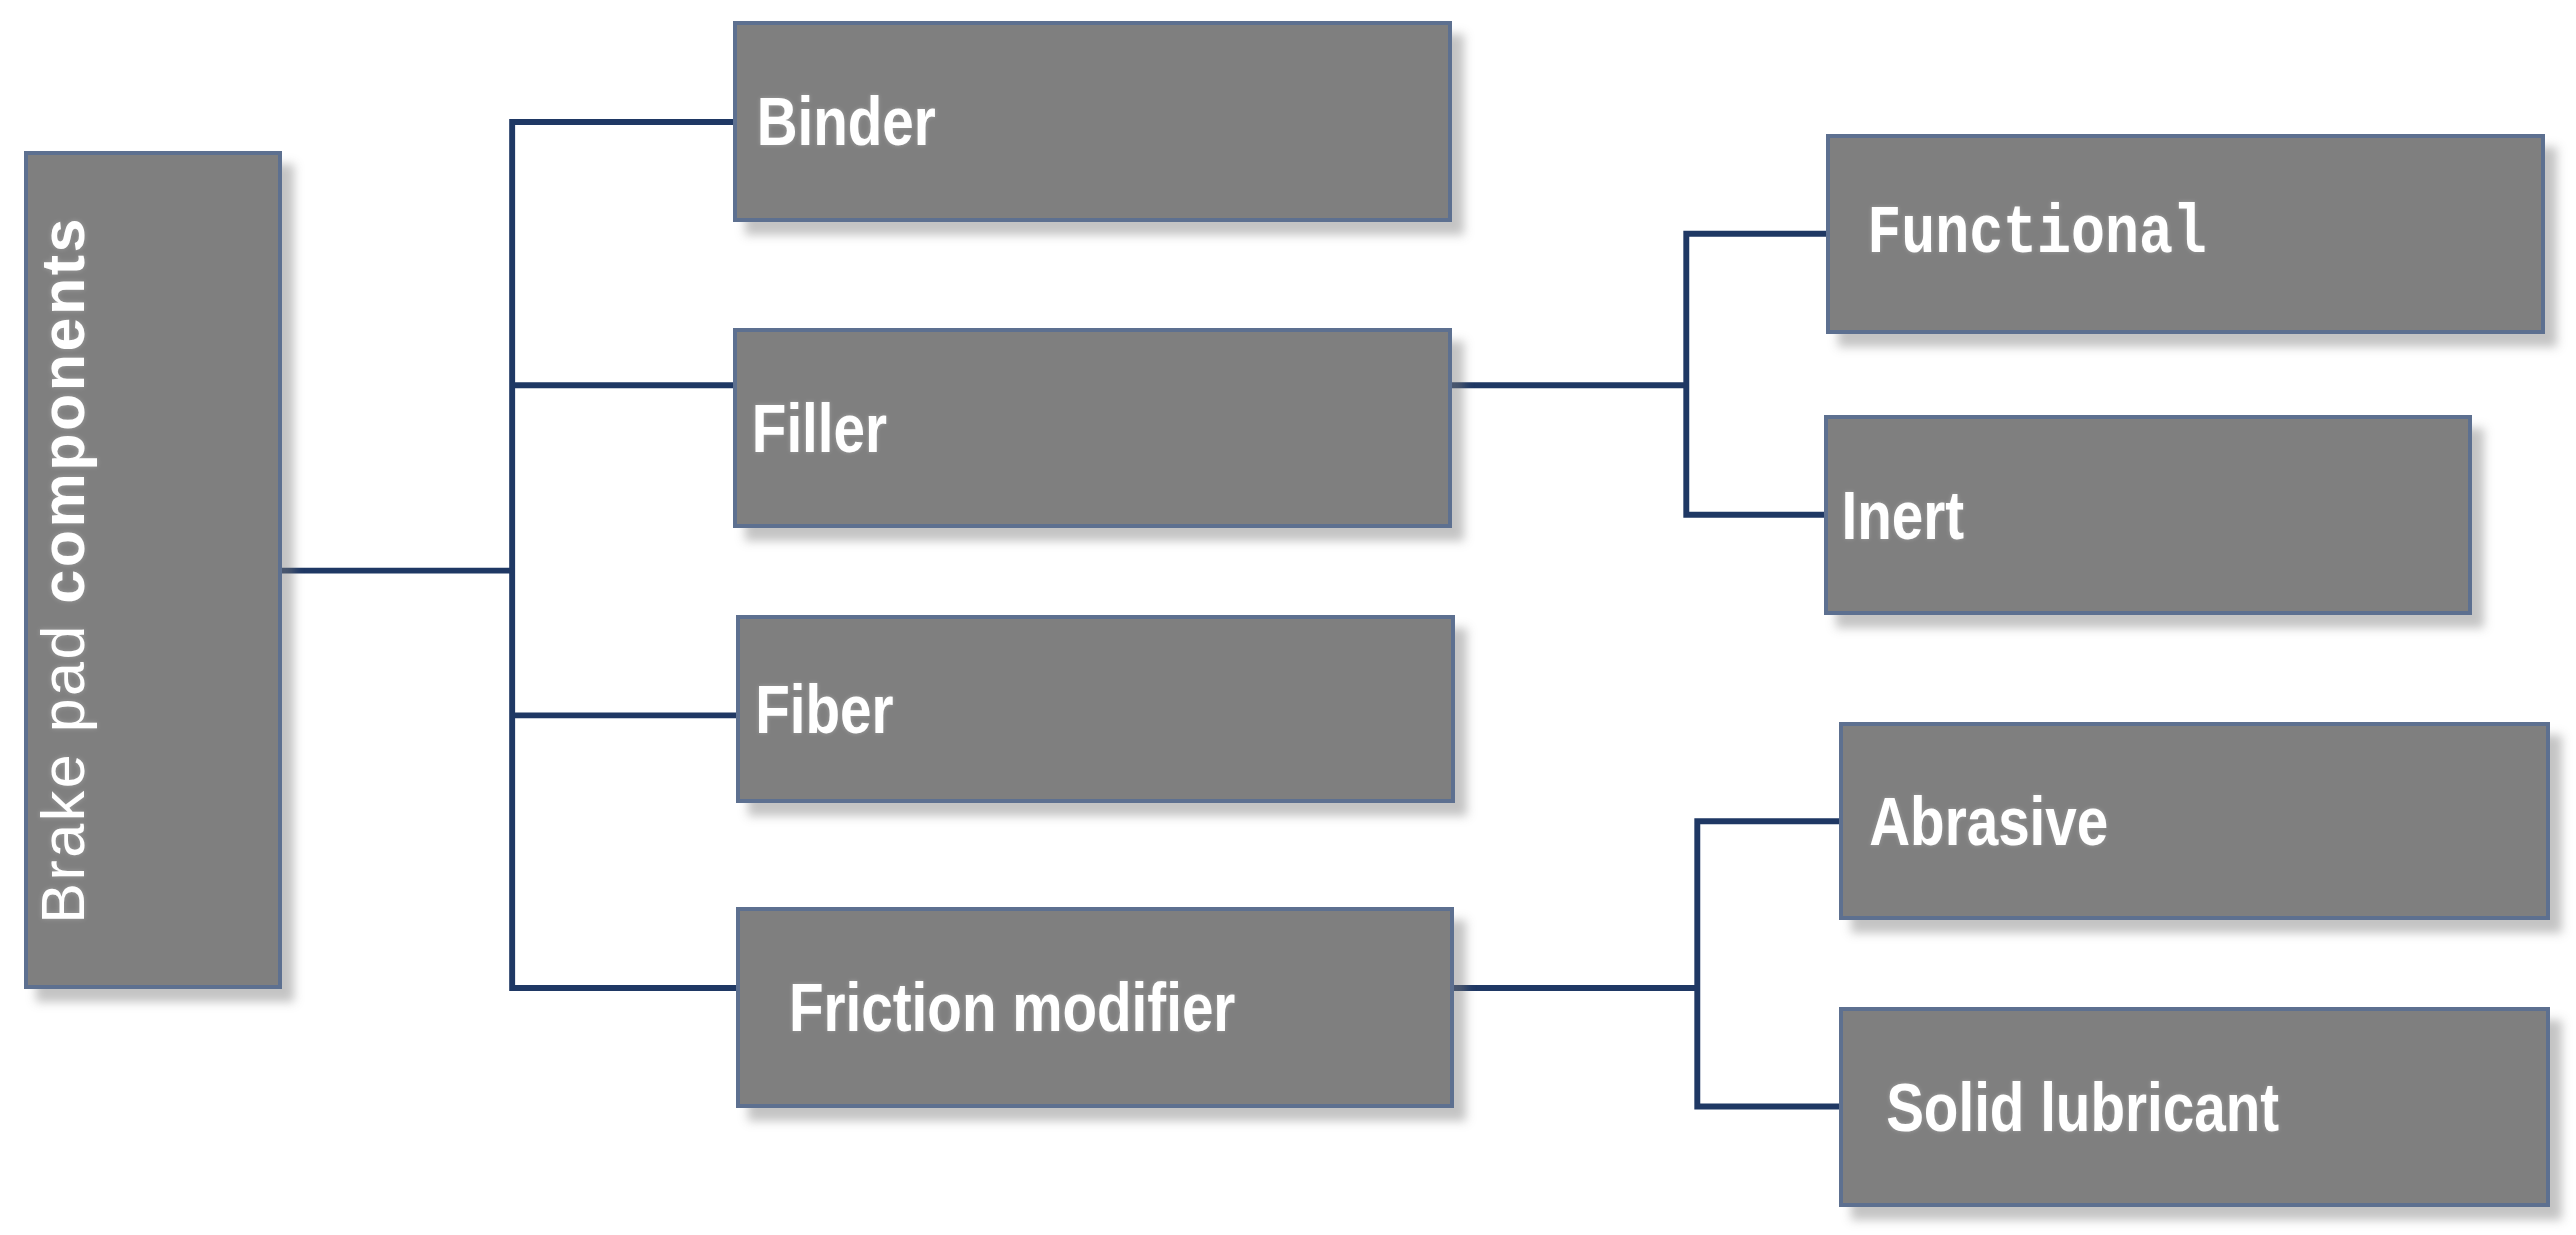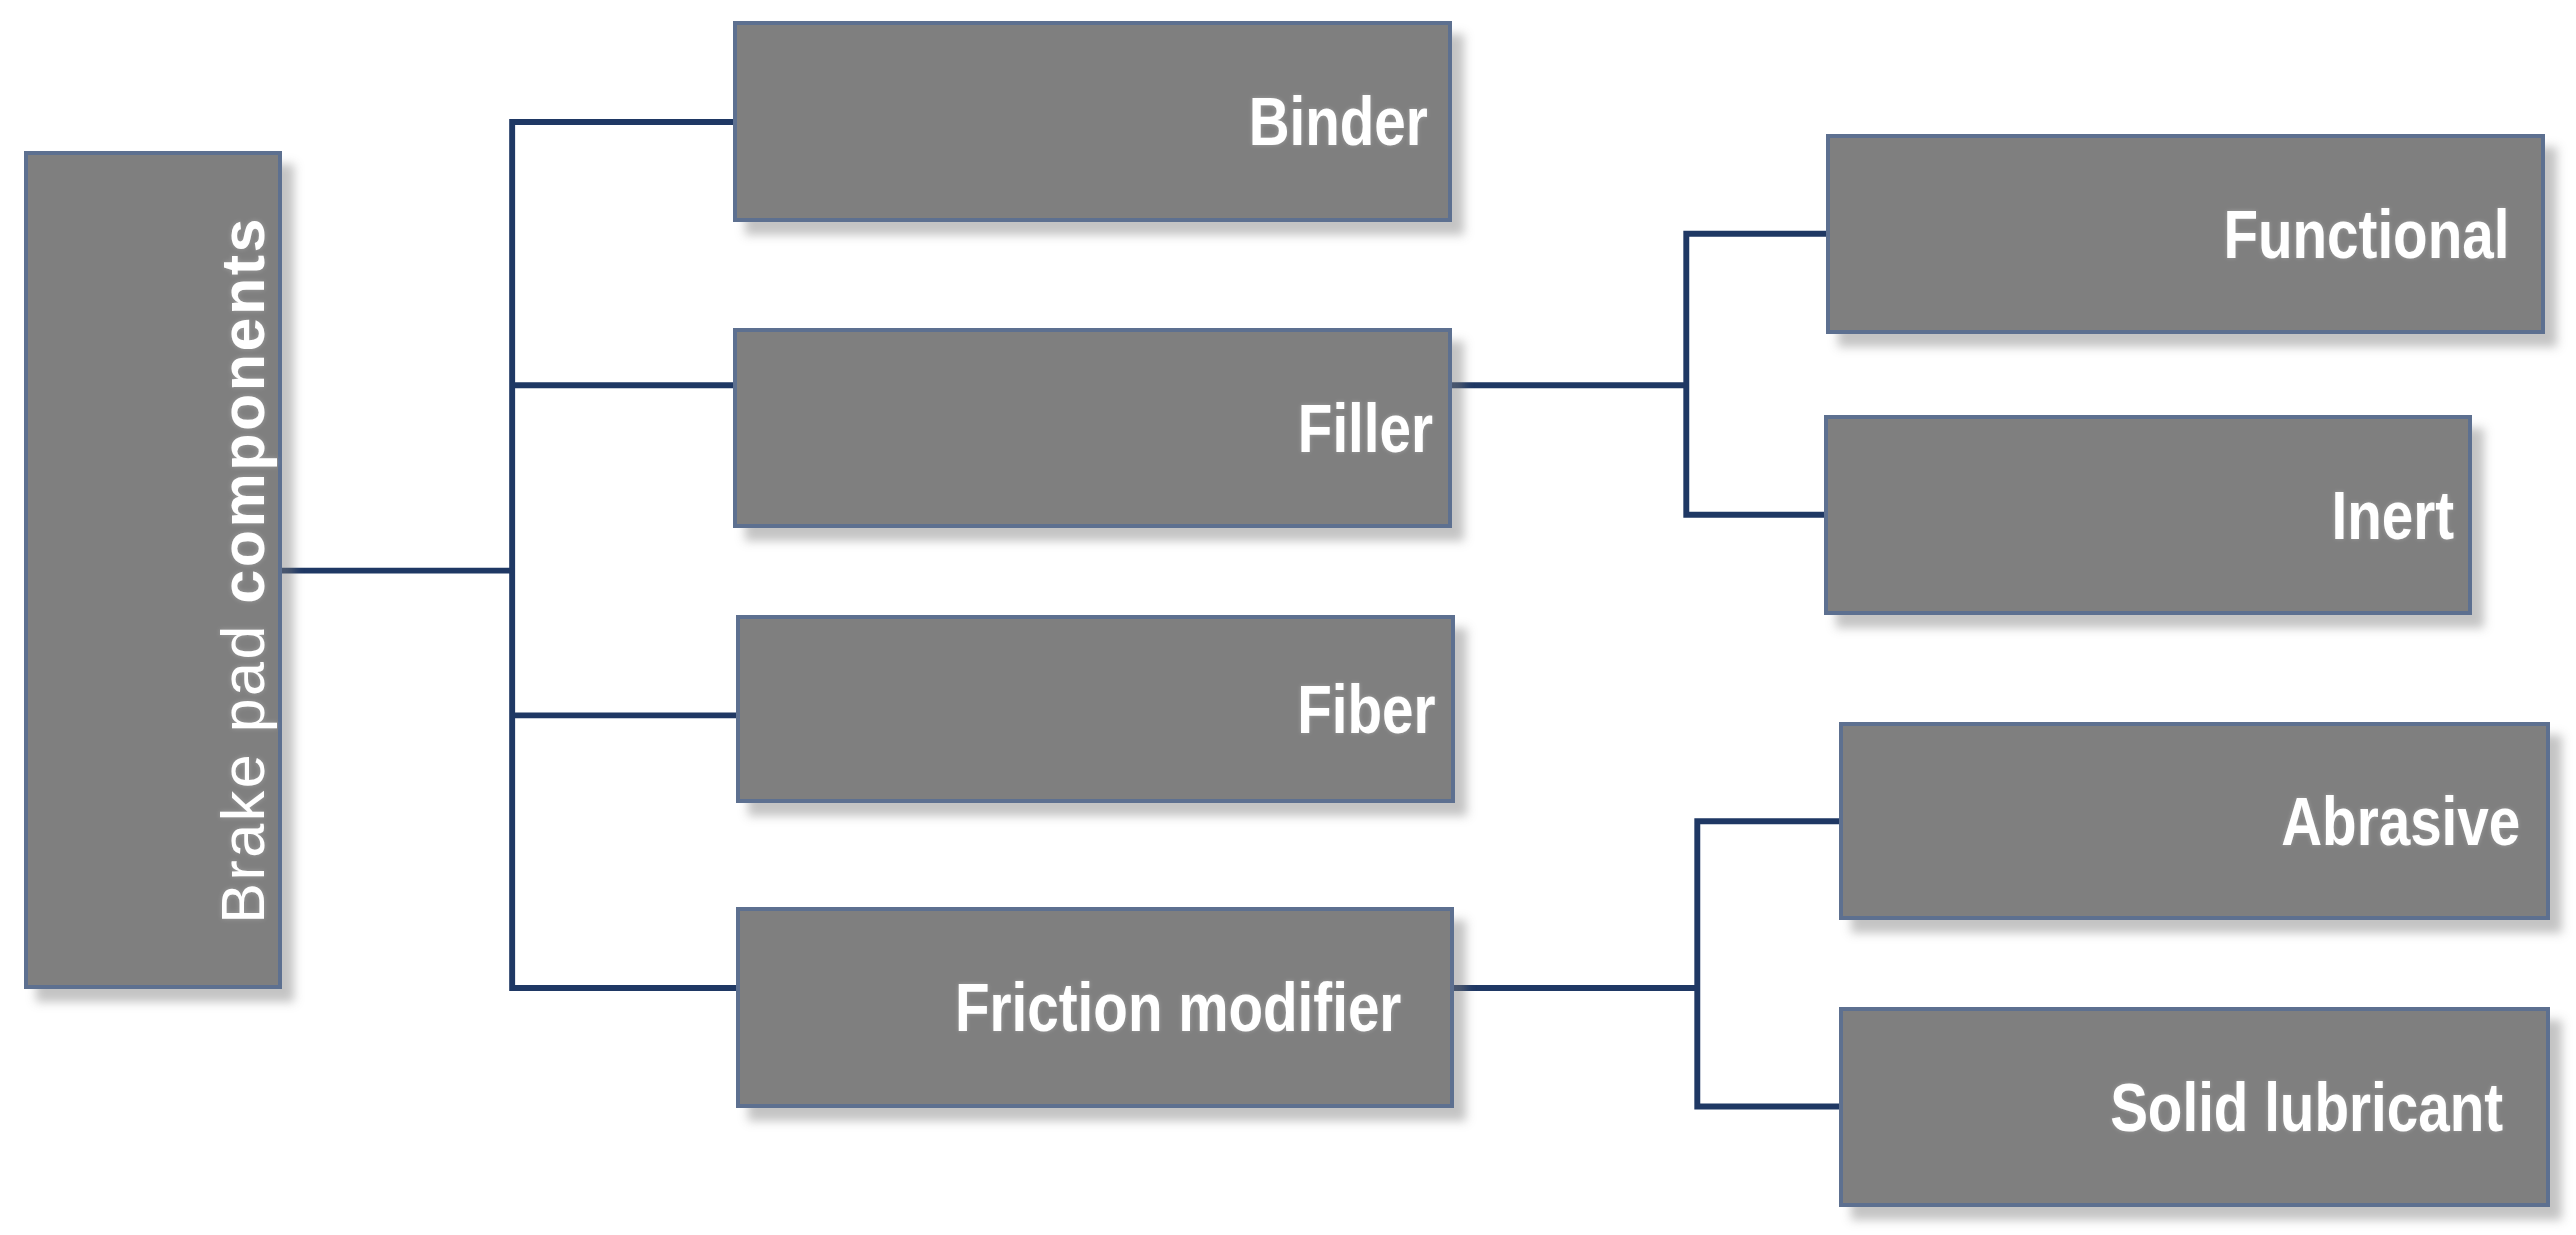--- a/index.html
+++ b/index.html
@@ -23,22 +23,21 @@
     stroke-linecap: square;
   }
   .node {
     position: absolute;
     box-sizing: border-box;
     background: var(--box_fill, #7f7f7f);
     border: 4.2px solid var(--box_border, #5d7090);
     box-shadow: 12px 12.7px 9.3px rgba(124, 124, 124, 0.45);
     display: flex;
     align-items: center;
-    justify-content: flex-end;
-    padding-left: 25px;
+    justify-content: flex-start;
   }
   .lbl {
     font-weight: 700;
     font-size: 69px;
     color: var(--text, #ffffff);
     transform: scaleX(0.82);
     white-space: nowrap;
     text-shadow: 0 0 5.1px rgba(255,255,255,0.25);
   }
   .vlbl {
@@ -77,21 +76,21 @@
   </div>
 
   <div class="node" style="left:736px; top:615px; width:719px; height:188px;">
     <span class="lbl">Fiber</span>
   </div>
 
   <div class="node" style="left:736px; top:907px; width:718px; height:201px;">
     <span class="lbl">Friction modifier</span>
   </div>
 
-  <div class="node" style="left:1826px; top:134px; width:719px; height:200px;">
+  <div class="node" style="left:1826px; top:134px; width:719px; height:200px;font-family:Liberation Mono, monospace;">
     <span class="lbl">Functional</span>
   </div>
 
   <div class="node" style="left:1824px; top:415px; width:648px; height:200px;">
     <span class="lbl">Inert</span>
   </div>
 
   <div class="node" style="left:1839px; top:1007px; width:711px; height:200px;">
     <span class="lbl">Solid lubricant</span>
   </div>

